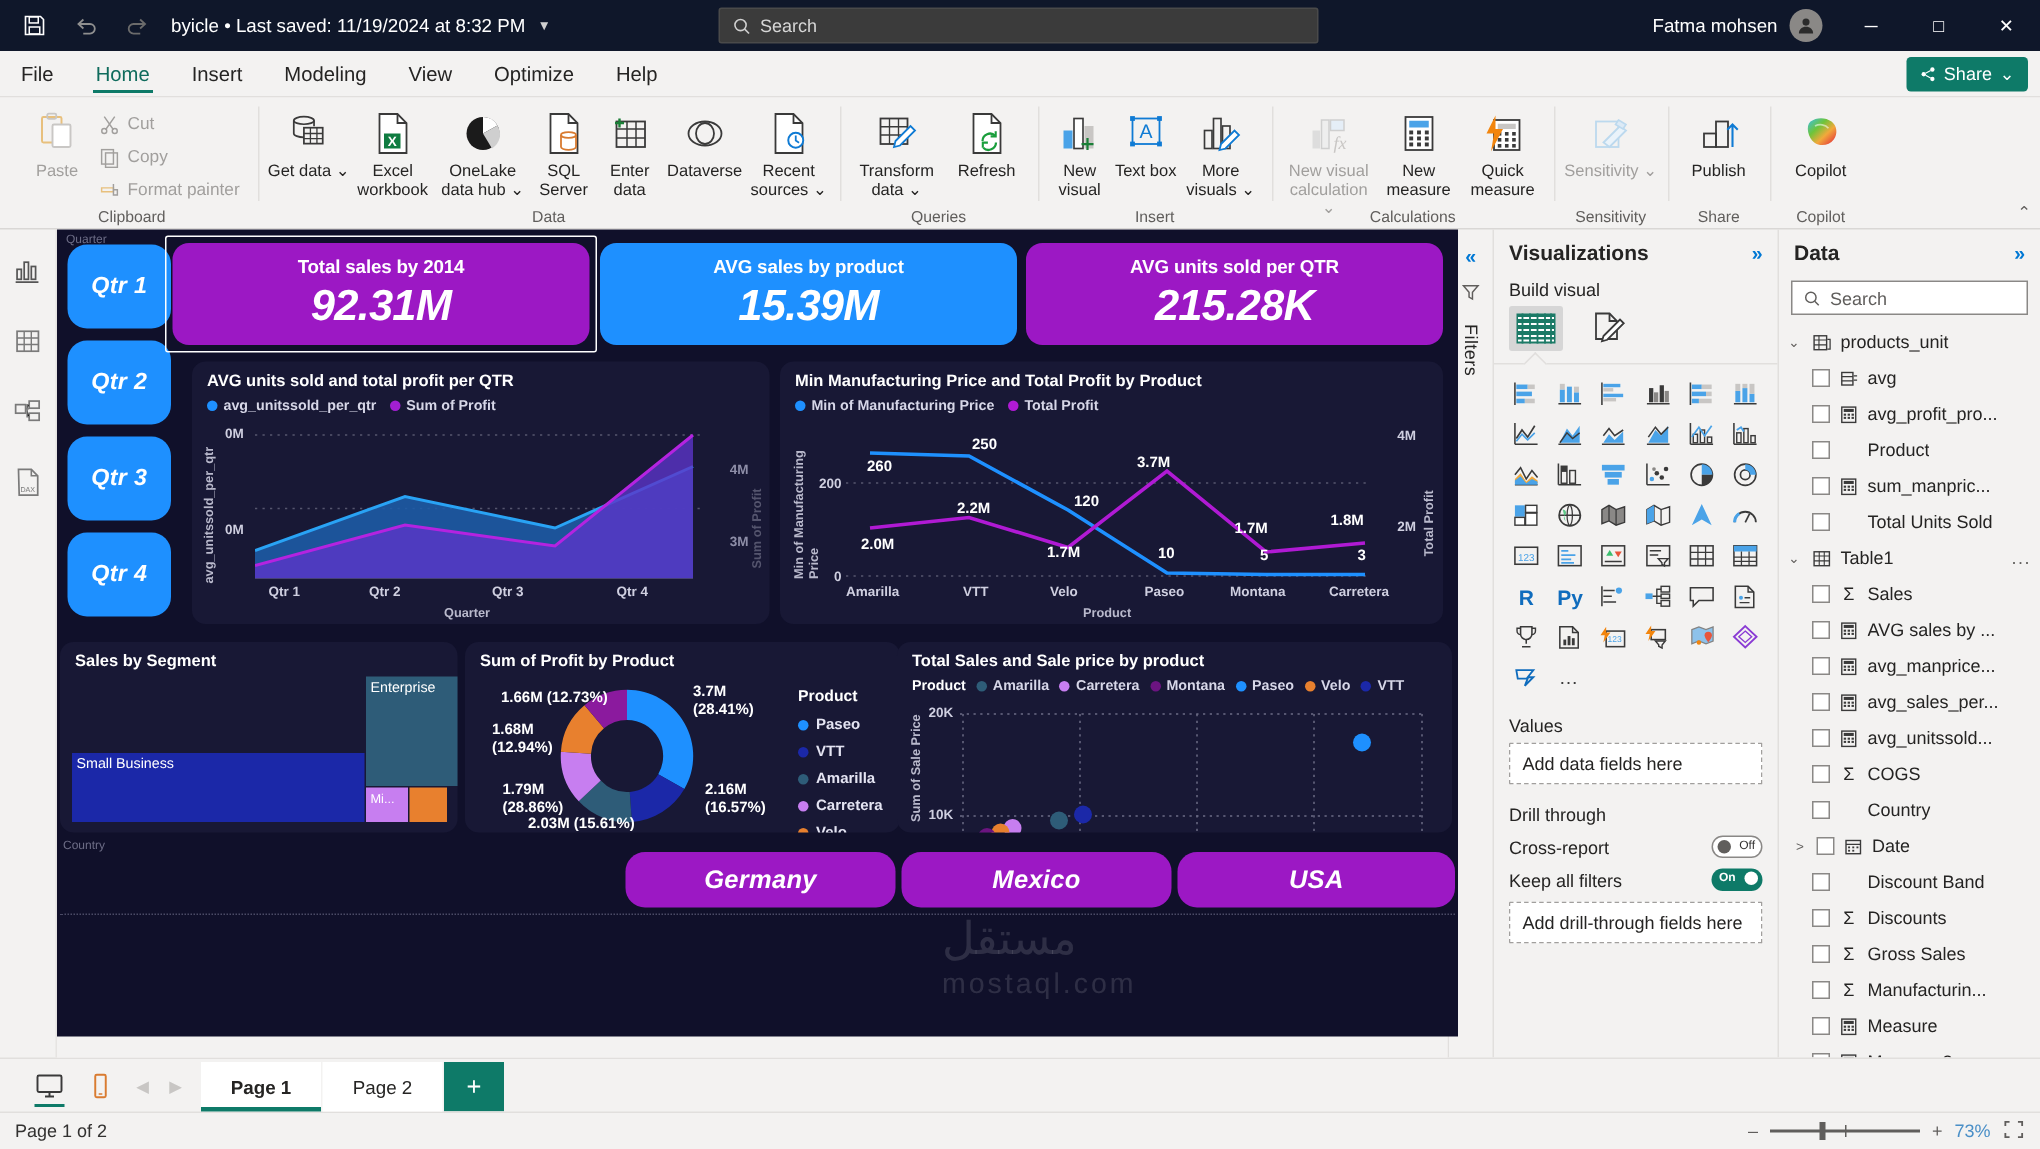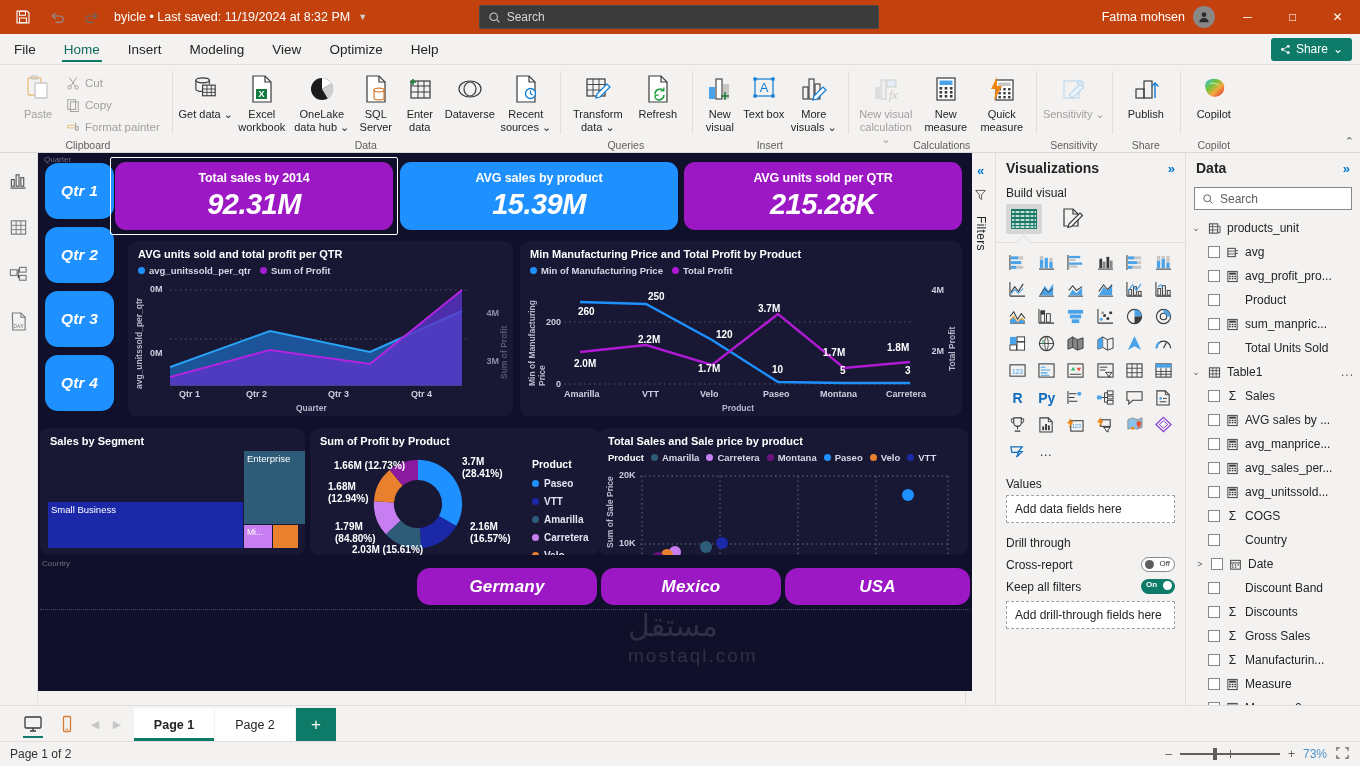--- a/index.html
+++ b/index.html
@@ -7,21 +7,21 @@
   body {
     font-family: "Liberation Sans", sans-serif;
     font-size: 12px;
     background:#f3f2f1;
     color:#201f1e;
   }
   #app { position:relative; width:1360px; height:766px; display:flex; flex-direction:column; }
 
   
   .titlebar {
-    height:34px; background:#c2410c; color:#fff;
+    height:34px; background:#0f172a; color:#fff;
     display:flex; align-items:center; flex:0 0 34px;
   }
   .tb-icon { width:34px; height:34px; display:flex; align-items:center; justify-content:center; }
   .tb-icon svg { display:block; }
   .tb-title { font-size:12.5px; margin-left:6px; white-space:nowrap; }
   .tb-caret { margin-left:8px; font-size:9px; color:#d0d0d0; }
   .tb-search {
     width:400px; height:24px; background:#3b3b3b; border:1px solid #4a4a4a;
     border-radius:2px; display:flex; align-items:center; padding:0 8px; gap:6px;
     color:#d6d6d6; font-size:12px; margin:0 auto;
@@ -793,21 +793,21 @@
 
               <path d="M-45.9 -2.9 A46 46 0 0 1 -29.5 -35.3 L-16 -19.2 A25 25 0 0 0 -25 -1.6 Z" fill="#e8802e"></path>
 
               <path d="M-29.5 -35.3 A46 46 0 0 1 0 -46 L0 -25 A25 25 0 0 0 -16 -19.2 Z" fill="#8b1a9e"></path>
             </g>
           </svg>
 
           <div class="datalbl" style="left:152px; top:28px; width:50px; line-height:1.2;">3.7M (28.41%)</div>
           <div class="datalbl" style="left:160px; top:93px; width:46px; line-height:1.2;">2.16M (16.57%)</div>
           <div class="datalbl" style="left:42px; top:116px;">2.03M (15.61%)</div>
-          <div class="datalbl" style="left:25px; top:93px; width:46px; line-height:1.2;">1.79M (84.80%)</div>
+          <div class="datalbl" style="left:25px; top:93px; width:46px; line-height:1.2;">1.79M (28.86%)</div>
           <div class="datalbl" style="left:18px; top:53px; width:48px; line-height:1.2;">1.68M (12.94%)</div>
           <div class="datalbl" style="left:24px; top:32px;">1.66M (12.73%)</div>
 
           <div style="position:absolute; left:222px; top:30px;">
             <div style="color:#fff; font-size:10.5px; font-weight:bold; margin-bottom:8px;">Product</div>
             <div class="dl">
                 <span class="dot" style="background:#1e90ff"></span>
                 <span>Paseo</span>
               </div>
             <div class="dl">

